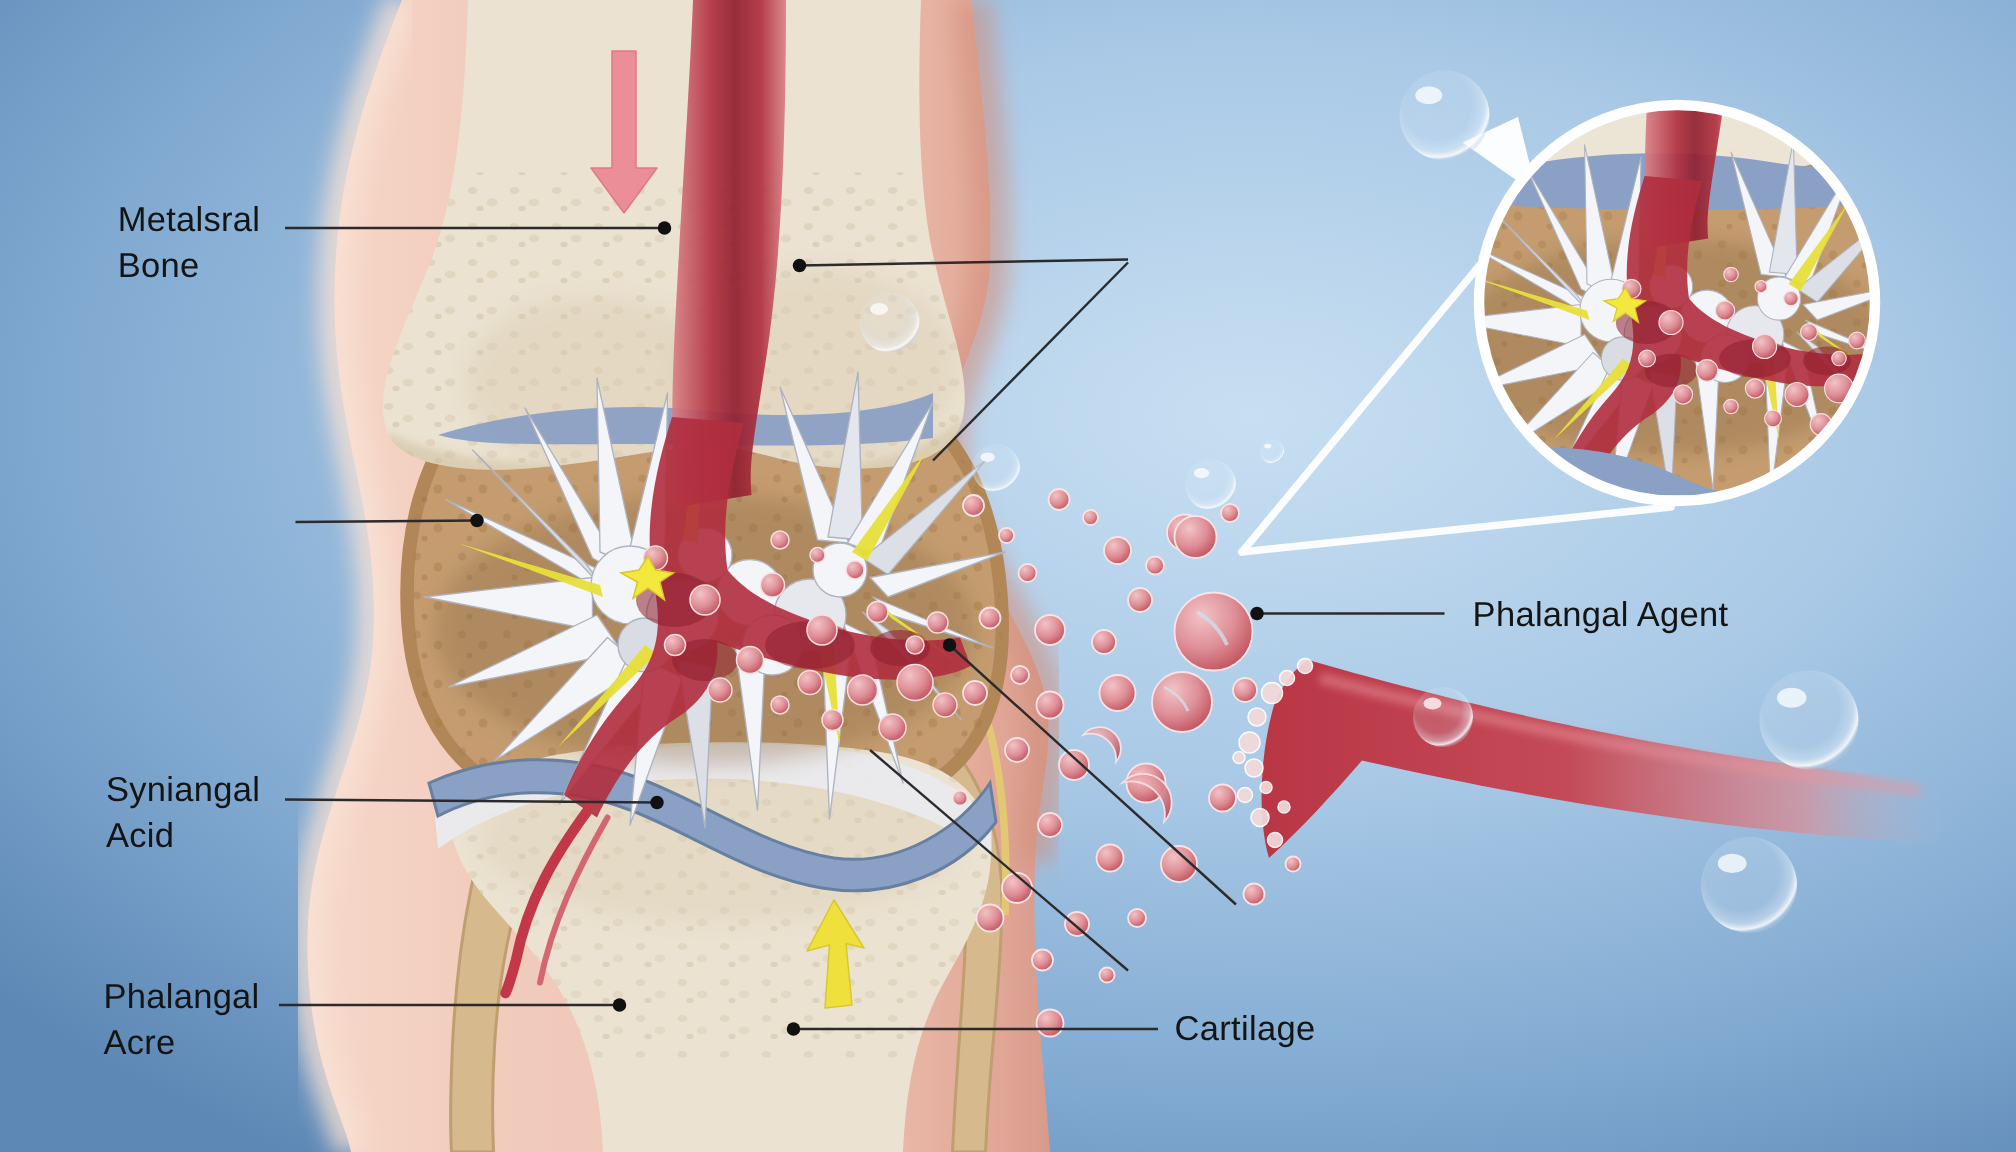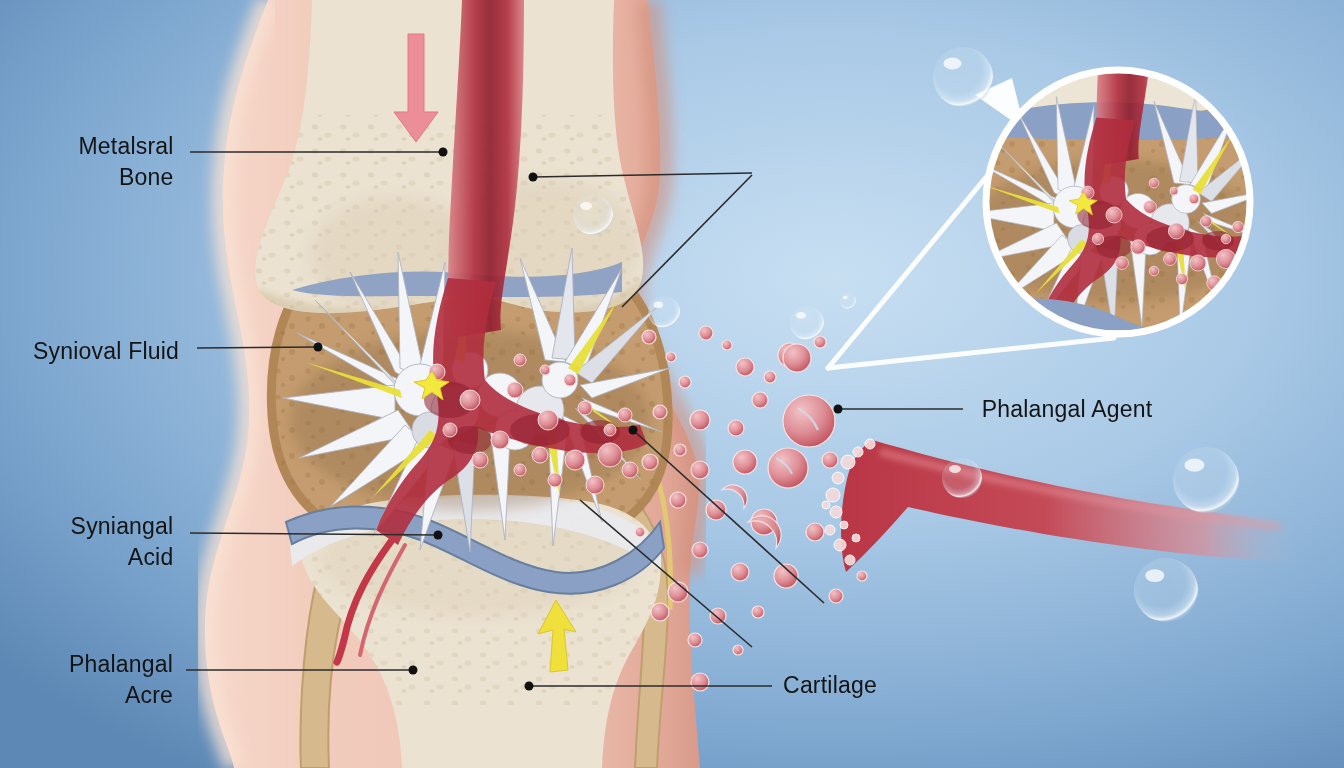--- a/index.html
+++ b/index.html
@@ -1,21 +1,21 @@
 <!DOCTYPE html>
 <html><head>
 <meta charset="utf-8">
 <style>
   html,body{margin:0;padding:0;background:#44699a;}
   .stage{position:relative;width:1344px;height:768px;overflow:hidden;
          font-family:"Liberation Sans",sans-serif;}
   .stage svg{position:absolute;left:0;top:0;}
   .lbl{position:absolute;transform:translate(-50%,-50%);
        font:23px/1.35 "Liberation Sans",sans-serif;color:#141414;
-       text-align:right;white-space:pre-line;letter-spacing:.2px;}
+       text-align:left;white-space:pre-line;letter-spacing:.2px;}
 </style>
 </head>
 <body>
 
 <div class="stage">
 <svg width="1344" height="768" viewBox="0 0 1344 768">
 <defs>
   <radialGradient id="gbg" cx="62%" cy="36%" r="80%">
     <stop offset="0%" stop-color="#c8dff2"></stop>
           <stop offset="40%" stop-color="#a9c9e6"></stop>
@@ -326,20 +326,19 @@
     <circle cx="533" cy="177" r="4.5"></circle>
           <circle cx="838" cy="409" r="4.5"></circle>
     <circle cx="633" cy="430" r="4.5"></circle>
           <circle cx="529" cy="686" r="4.5"></circle>
   </g>
 </g>
 </svg>
 
 <div class="lbl" style="left:126px;top:162px">Metalsral
 Bone</div>
-<div class="lbl" style="left:106px;top:352px">Synioval Fluid</div>
 <div class="lbl" style="left:122px;top:542px">Syniangal
 Acid</div>
 <div class="lbl" style="left:121px;top:680px">Phalangal
 Acre</div>
 <div class="lbl" style="left:1067px;top:410px">Phalangal Agent</div>
 <div class="lbl" style="left:830px;top:686px">Cartilage</div>
 </div>
 
 </body></html>

